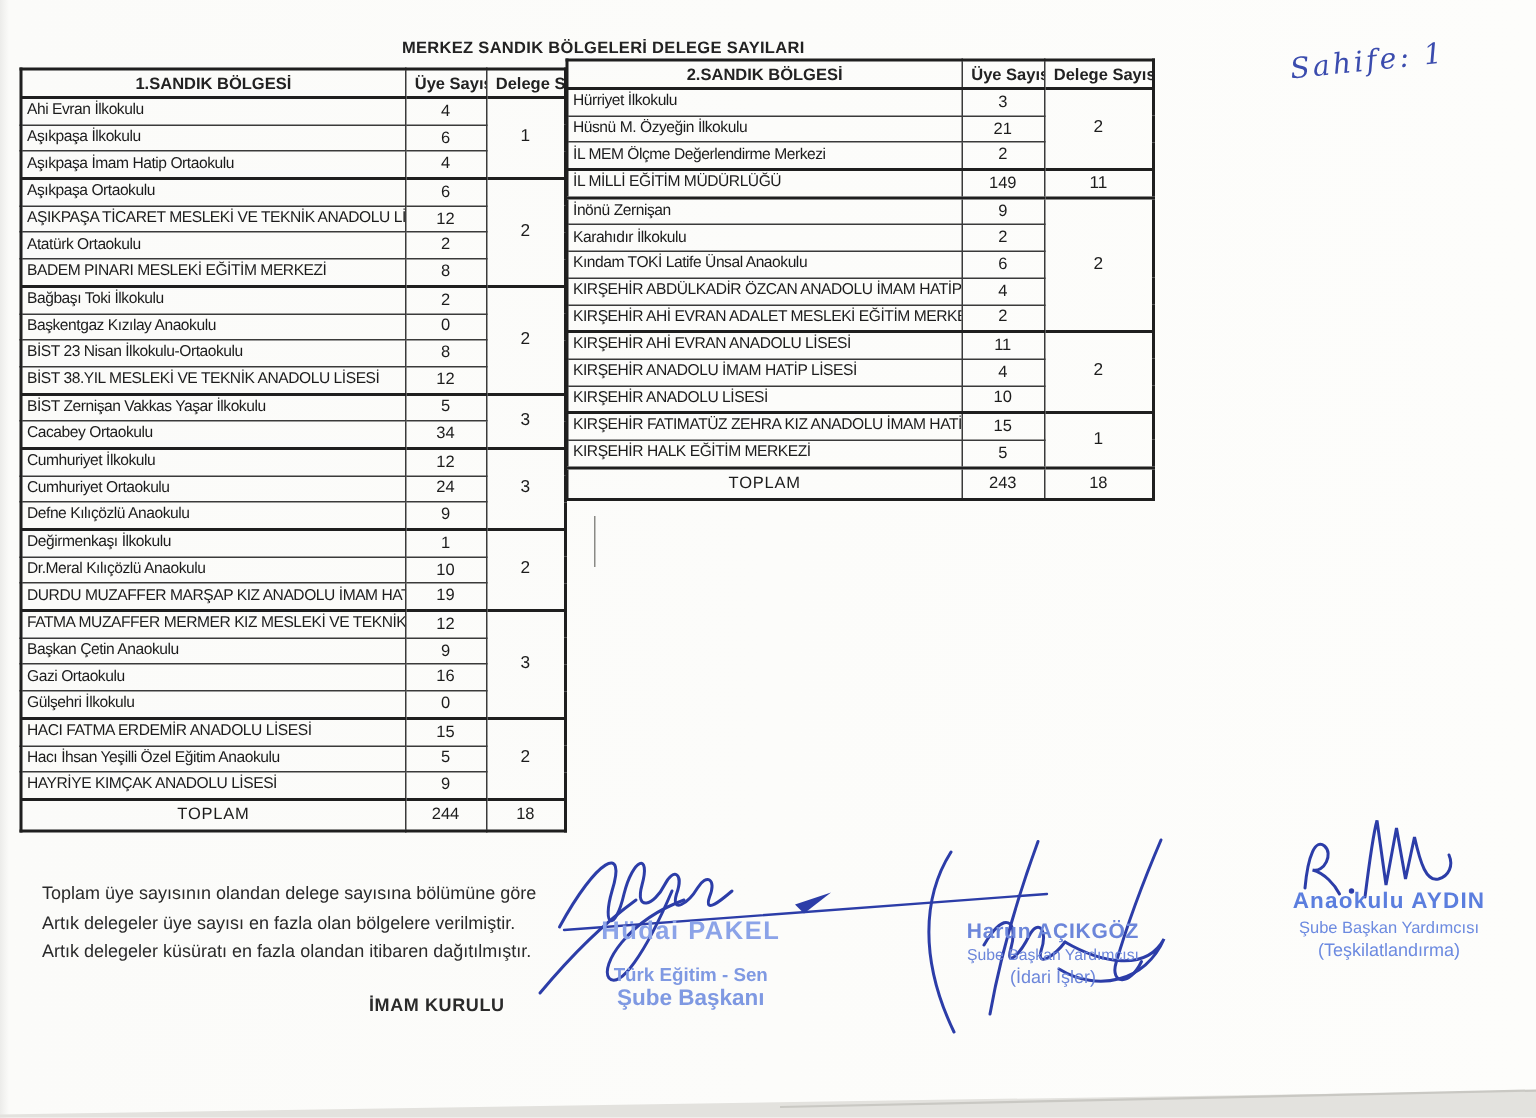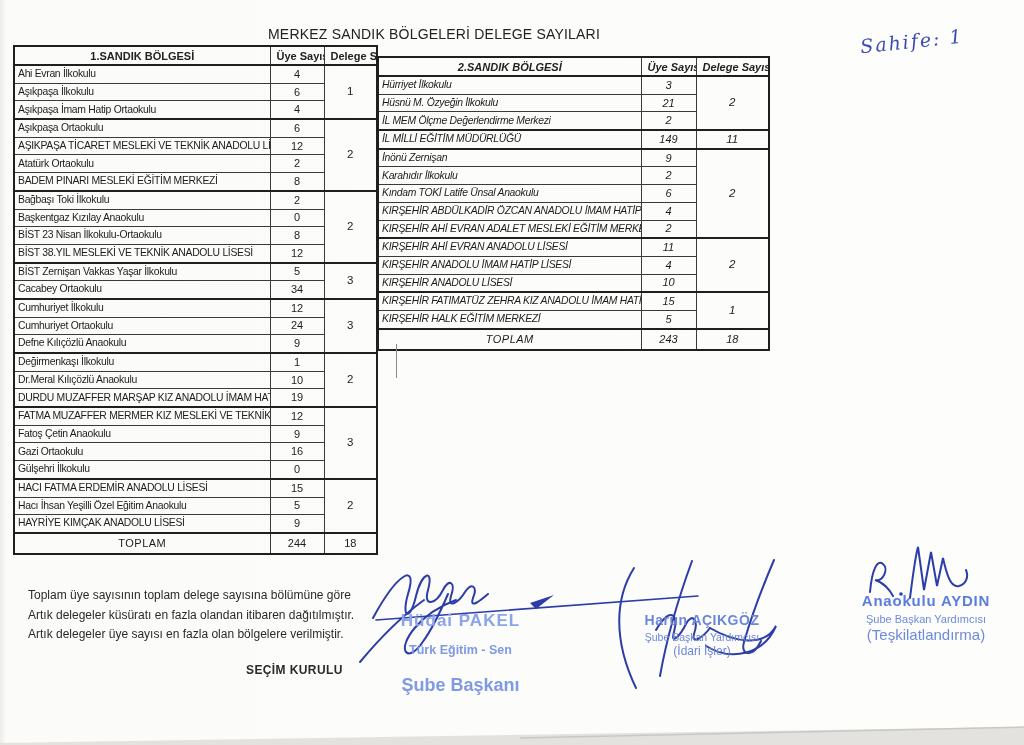--- a/index.html
+++ b/index.html
@@ -9,33 +9,33 @@
     font-family:"Liberation Sans", sans-serif;
     color:#1c1c1c;
   }
   .page{
     position:relative;width:1024px;height:745px;
     background:linear-gradient(90deg,#ececea 0px,#fbfbf9 6px,#fdfdfb 100%);
   }
   .paper-edge{position:absolute;left:0;bottom:0;width:1024px;height:30px;pointer-events:none;}
   .page-title{
     position:absolute;left:268px;top:26px;
-    font-size:14px;font-weight:normal;letter-spacing:.2px;color:#222;
+    font-size:11px;font-weight:bold;letter-spacing:.2px;color:#222;
   }
   .page-note{
     position:absolute;left:860px;top:30px;
     font-family:"DejaVu Serif", serif;font-style:italic;
     font-size:19px;color:#3b4cae;transform:rotate(-6deg);letter-spacing:2px;
   }
   table.dtable{
     position:absolute;border-collapse:collapse;table-layout:fixed;
     border:2px solid #1f1f1f;background:transparent;
   }
   table.left{left:13px;top:45px;width:363px;}
-  table.right{left:377px;top:56px;width:391px;font-style:italic;}
+  table.right{left:377px;top:39px;width:391px;}
   .dtable th{
     border:1px solid #3a3a3a;border-bottom:2px solid #1f1f1f;
     font-size:11px;font-weight:bold;height:17px;padding:0 6px;
     white-space:nowrap;overflow:hidden;color:#222;
   }
   .dtable td{
     border:1px solid #3a3a3a;height:16.7px;padding:0 3px;
     font-size:11px;line-height:1;vertical-align:middle;
     white-space:nowrap;overflow:hidden;
   }
@@ -51,29 +51,29 @@
   .notes{position:absolute;left:28px;top:586px;width:345px;font-size:12px;color:#2a2a2a;}
   .notes .nline{line-height:19.5px;white-space:nowrap;}
   .signoff{position:absolute;left:246px;top:663px;font-size:12px;font-weight:bold;letter-spacing:.4px;color:#2a2a2a;}
   .sig{position:absolute;}
   .sig svg{position:absolute;left:0;top:0;overflow:visible;}
   .stamp{position:absolute;text-align:center;}
   .stamp .s-name{font-weight:bold;}
   .stamp1{left:30px;top:55px;width:145px;color:#7f99e2;}
   .stamp1 .s-name{font-size:17px;letter-spacing:1px;color:#8ba3e8;}
   .stamp1 .s-l2{font-size:12.5px;font-weight:bold;margin-top:12px;}
-  .stamp1 .s-l3{font-size:18px;font-weight:bold;margin-top:18px;}
+  .stamp1 .s-l3{font-size:15px;font-weight:bold;margin-top:0;}
   .stamp2{left:14px;top:54px;width:152px;color:#6c86da;}
   .stamp2 .s-name{font-size:14px;letter-spacing:.5px;}
   .stamp2 .s-l2{font-size:10.5px;margin-top:3px;}
   .stamp2 .s-l3{font-size:12px;margin-top:1px;}
   .stamp3{left:2px;top:50px;width:132px;color:#6c8ae0;}
   .stamp3 .s-name{font-size:15px;letter-spacing:.8px;color:#5b7ede;}
   .stamp3 .s-l2{font-size:11px;margin-top:4px;}
-  .stamp3 .s-l3{font-size:15px;margin-top:1px;}
+  .stamp3 .s-l3{font-size:12px;margin-top:1px;}
   .sig1{left:358px;top:556px;width:350px;height:115px;}
   .sig2{left:612px;top:558px;width:170px;height:135px;}
   .sig3{left:858px;top:542px;width:140px;height:115px;}
 </style>
 </head>
 <body>
 
 <div class="page">
 
   <div class="page-title">MERKEZ SANDIK BÖLGELERİ DELEGE SAYILARI</div>
@@ -174,21 +174,21 @@
         <tr>
           <td class="c-name">DURDU MUZAFFER MARŞAP KIZ ANADOLU İMAM HATİP</td>
           <td class="c-num">19</td>
         </tr>
         <tr class="g-top">
           <td class="c-name">FATMA MUZAFFER MERMER KIZ MESLEKİ VE TEKNİK AN</td>
           <td class="c-num">12</td>
           <td class="c-del" rowspan="4">3</td>
         </tr>
         <tr>
-          <td class="c-name">Fatoş Çetin Anaokulu</td>
+          <td class="c-name">Başkan Çetin Anaokulu</td>
           <td class="c-num">9</td>
         </tr>
         <tr>
           <td class="c-name">Gazi Ortaokulu</td>
           <td class="c-num">16</td>
         </tr>
         <tr>
           <td class="c-name">Gülşehri İlkokulu</td>
           <td class="c-num">0</td>
         </tr>
@@ -292,25 +292,25 @@
           <td class="t-label">TOPLAM</td>
           <td class="c-num">243</td>
           <td class="c-del">18</td>
         </tr>
       </tbody>
   </table>
 
   <div class="artifact-line"></div>
 
   <div class="notes">
-    <div class="nline">Toplam üye sayısının toplam delege sayısına bölümüne göre</div>
+    <div class="nline">Toplam üye sayısının olandan delege sayısına bölümüne göre</div>
+    <div class="nline">Artık delegeler üye sayısı en fazla olan bölgelere verilmiştir.</div>
     <div class="nline">Artık delegeler küsüratı en fazla olandan itibaren dağıtılmıştır.</div>
-    <div class="nline">Artık delegeler üye sayısı en fazla olan bölgelere verilmiştir.</div>
   </div>
-  <div class="signoff">SEÇİM KURULU</div>
+  <div class="signoff">İMAM KURULU</div>
 
   <div class="sig sig1">
     <svg width="350" height="115" viewBox="0 0 350 115">
       <g fill="none" stroke="#2c3da8" stroke-width="2" stroke-linecap="round">
         <path d="M2,106 C 22,82 44,60 66,44"></path>
         <path d="M15,62 C 40,16 60,6 50,38 C 43,62 52,66 58,40 C 64,16 76,12 70,34 C 65,52 78,48 85,34 C 91,22 98,26 93,40 C 89,54 101,46 107,36 C 113,26 120,30 115,42 C 111,54 123,44 130,38"></path>
         <path d="M18,64 L340,40" stroke-width="1.6"></path>
         <path d="M90,38 C 72,80 55,104 48,96 C 42,88 60,58 98,44"></path>
       </g>
       <path d="M172,47 L196,39 L178,53 Z" fill="#2c3da8"></path>

